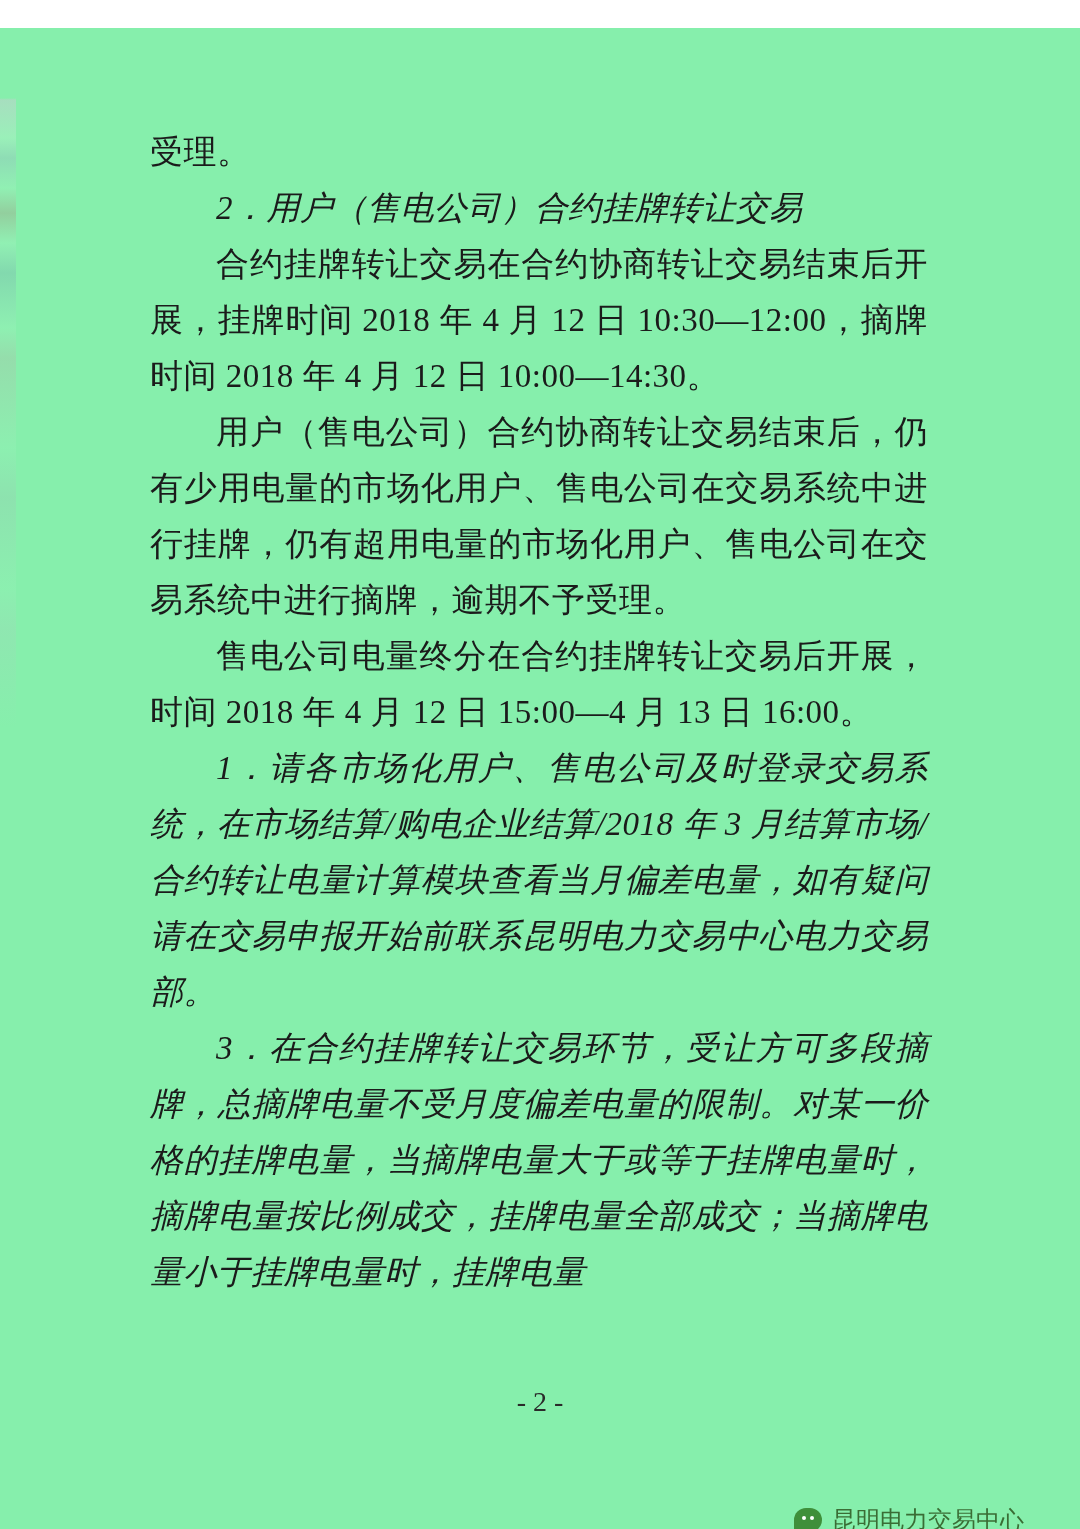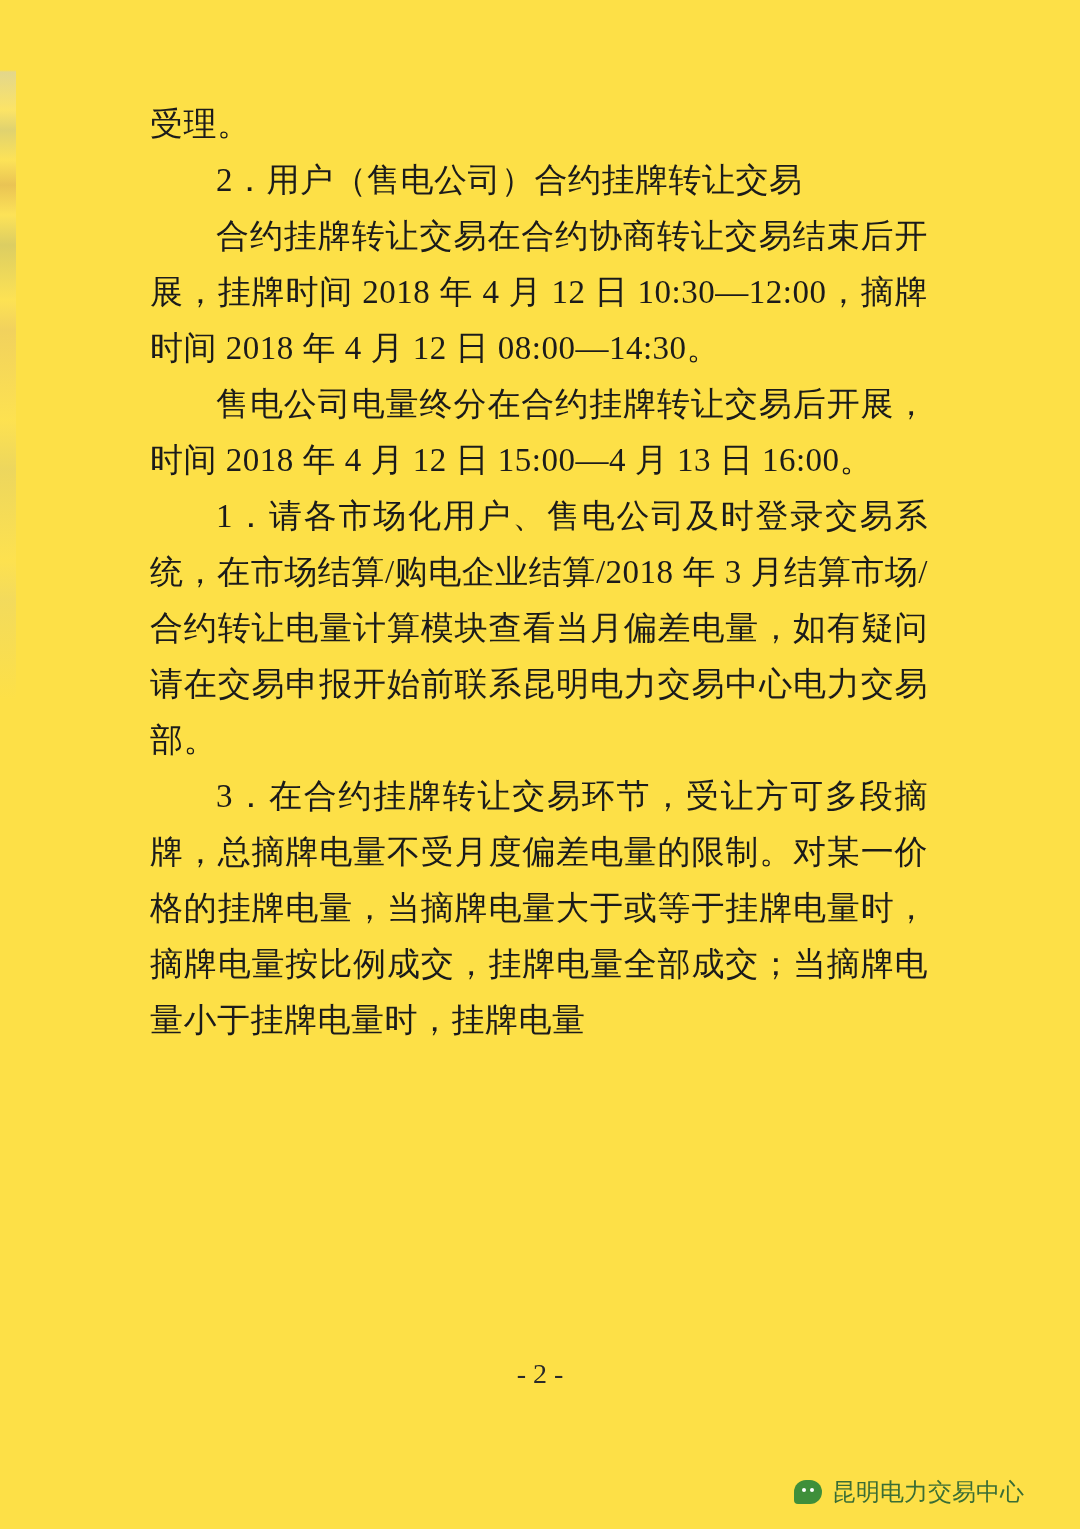--- a/index.html
+++ b/index.html
@@ -12,21 +12,22 @@
     height: 1529px;
     position: relative;
     font-family: "Liberation Serif", "DejaVu Serif", serif;
     overflow: hidden;
   }
 
   
   .page {
     position: absolute;
     inset: 0;
-    background: #fde047;
+    background: #86efac;
+    margin-top: 28px;
   }
 
   
   .scan-edge {
     position: absolute;
     left: 0;
     top: 0;
     width: 16px;
     height: 1529px;
     background:
@@ -71,20 +72,21 @@
   }
   .para.indent {
     text-indent: 66px;
   }
   .para.heading {
     text-indent: 66px;
     font-weight: bold;
   }
   .para.item {
     text-indent: 66px;
+    font-style: italic;
   }
 
   .page-number {
     position: absolute;
     left: 0;
     top: 1358px;
     width: 1080px;
     text-align: center;
     font-size: 28px;
     color: #2a2a2a;
@@ -127,21 +129,22 @@
 </head>
 <body>
 
 <div class="page">
 
   <div class="scan-edge"></div>
 
   <div class="text-block">
     <p class="para">受理。</p>
     <p class="para item">2．用户（售电公司）合约挂牌转让交易</p>
-    <p class="para indent">合约挂牌转让交易在合约协商转让交易结束后开展，挂牌时间 2018 年 4 月 12 日 10:30—12:00，摘牌时间 2018 年 4 月 12 日 08:00—14:30。</p>
+    <p class="para indent">合约挂牌转让交易在合约协商转让交易结束后开展，挂牌时间 2018 年 4 月 12 日 10:30—12:00，摘牌时间 2018 年 4 月 12 日 10:00—14:30。</p>
+    <p class="para indent">用户（售电公司）合约协商转让交易结束后，仍有少用电量的市场化用户、售电公司在交易系统中进行挂牌，仍有超用电量的市场化用户、售电公司在交易系统中进行摘牌，逾期不予受理。</p>
     <p class="para indent">售电公司电量终分在合约挂牌转让交易后开展，时间 2018 年 4 月 12 日 15:00—4 月 13 日 16:00。</p>
     <p class="para item">1．请各市场化用户、售电公司及时登录交易系统，在市场结算/购电企业结算/2018 年 3 月结算市场/合约转让电量计算模块查看当月偏差电量，如有疑问请在交易申报开始前联系昆明电力交易中心电力交易部。</p>
     <p class="para item">3．在合约挂牌转让交易环节，受让方可多段摘牌，总摘牌电量不受月度偏差电量的限制。对某一价格的挂牌电量，当摘牌电量大于或等于挂牌电量时，摘牌电量按比例成交，挂牌电量全部成交；当摘牌电量小于挂牌电量时，挂牌电量</p>
   </div>
 
   <div class="page-number">- 2 -</div>
 
   <div class="footer-brand">
     <span class="wechat-badge"></span>
     <span class="brand-text">昆明电力交易中心</span>

